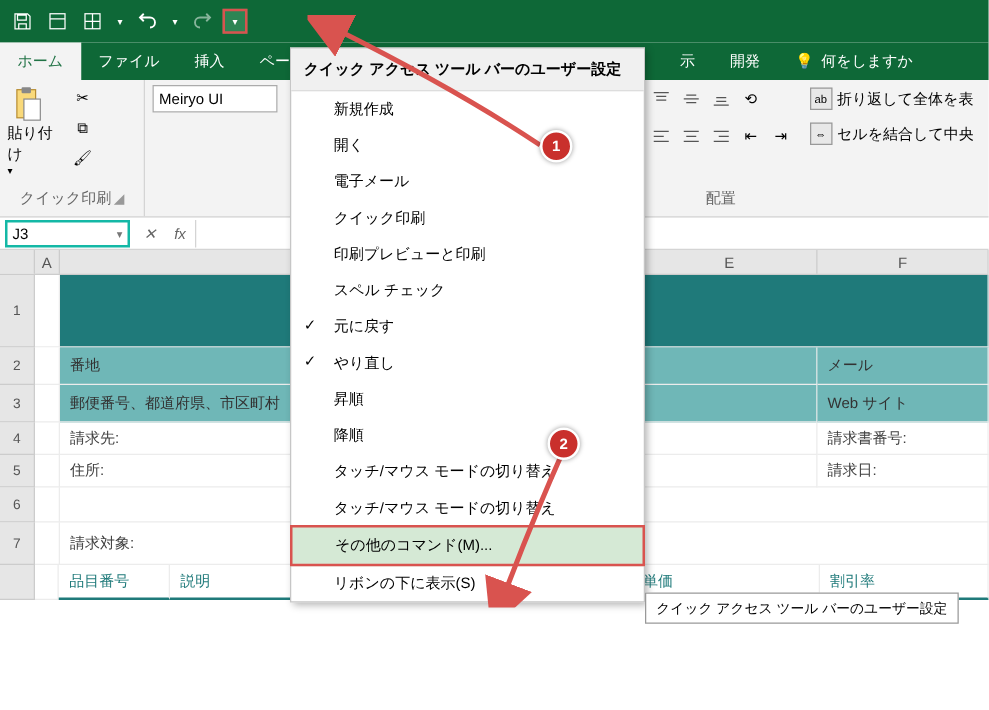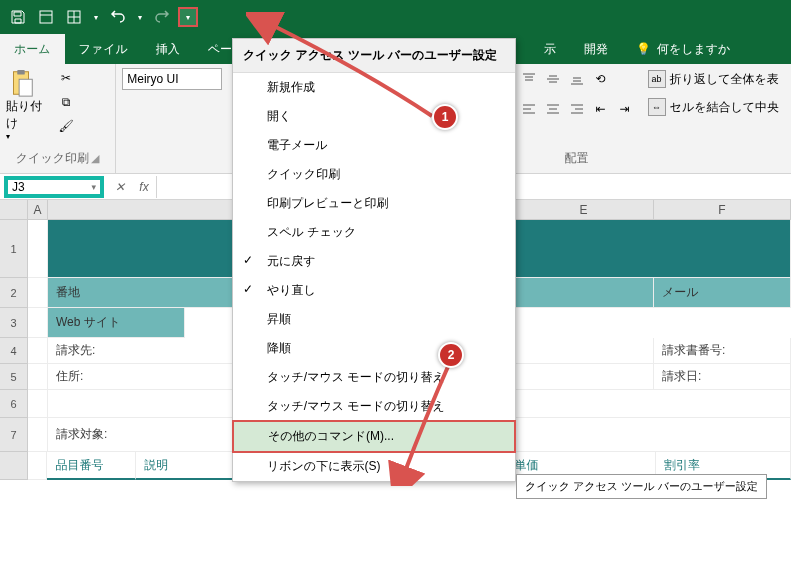--- a/index.html
+++ b/index.html
@@ -23,21 +23,21 @@
 .font-top{display:flex;gap:2px;margin-bottom:6px}
 .font-name{width:100px;height:22px;border:1px solid #ababab;background:#fff;padding:0 4px;display:flex;align-items:center}
 .font-bot{display:flex;gap:6px;align-items:center}
 .fbtn{width:22px;height:22px;display:flex;align-items:center;justify-content:center;cursor:pointer;font-size:14px}
 .align-row{display:flex;gap:2px;margin-bottom:4px}
 .abtn{width:22px;height:22px;display:flex;align-items:center;justify-content:center;cursor:pointer}
 .abtn svg{width:16px;height:16px}
 .wrap-btn{display:flex;align-items:center;gap:4px;padding:2px 6px;cursor:pointer;white-space:nowrap}
 .wrap-btn .ic{width:18px;height:18px;background:#e8e8e8;border:1px solid #999;display:flex;align-items:center;justify-content:center;font-size:9px}
 .namebox-row{height:26px;background:#fff;border-bottom:1px solid #d4d4d4;display:flex;align-items:center}
-.namebox{width:100px;height:22px;border:4px solid #14b8a6;margin:0 4px;padding:0 4px;display:flex;align-items:center;justify-content:space-between}
+.namebox{width:100px;height:22px;border:2px solid #14b8a6;margin:0 4px;padding:0 4px;display:flex;align-items:center;justify-content:space-between}
 .fx-btn{width:24px;height:24px;display:flex;align-items:center;justify-content:center;font-style:italic;color:#666}
 .formula{flex:1;height:22px;border-left:1px solid #d4d4d4;padding:0 6px}
 .sheet{position:relative;background:#fff}
 .colhdr{display:flex;height:20px;background:#e6e6e6;border-bottom:1px solid #ccc}
 .corner{width:28px;border-right:1px solid #ccc;background:#e6e6e6}
 .ch{border-right:1px solid #ccc;text-align:center;color:#555;display:flex;align-items:center;justify-content:center}
 .rowhdr{width:28px;background:#e6e6e6;border-right:1px solid #ccc;border-bottom:1px solid #ccc;text-align:center;color:#555;display:flex;align-items:center;justify-content:center;font-size:11px}
 .srow{display:flex}
 .cell{border-right:1px solid #ececec;border-bottom:1px solid #ececec;padding:4px 8px;display:flex;align-items:center}
 .r1{height:58px}
@@ -250,20 +250,21 @@
   </div>
   <div class="srow r2">
     <div class="rowhdr" style="height:30px">2</div>
     <div class="cell" style="width:20px;background:#fff"></div>
     <div class="cell" style="width:606px">番地</div>
     <div class="cell" style="width:137px">メール</div>
   </div>
   <div class="srow r3">
     <div class="rowhdr" style="height:30px">3</div>
     <div class="cell" style="width:20px;background:#fff"></div>
+    <div class="cell" style="width:606px">郵便番号、都道府県、市区町村</div>
     <div class="cell" style="width:137px">Web サイト</div>
   </div>
   <div class="srow r4">
     <div class="rowhdr" style="height:26px">4</div>
     <div class="cell" style="width:20px"></div>
     <div class="cell lbl-blue" style="width:606px">請求先:</div>
     <div class="cell lbl-blue" style="width:137px">請求書番号:</div>
   </div>
   <div class="srow r5">
     <div class="rowhdr" style="height:26px">5</div>

